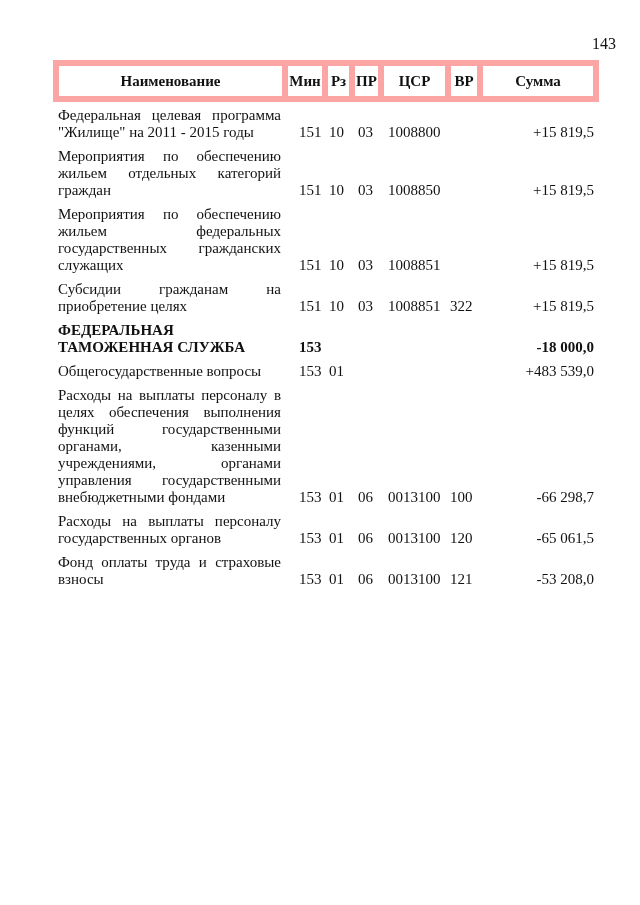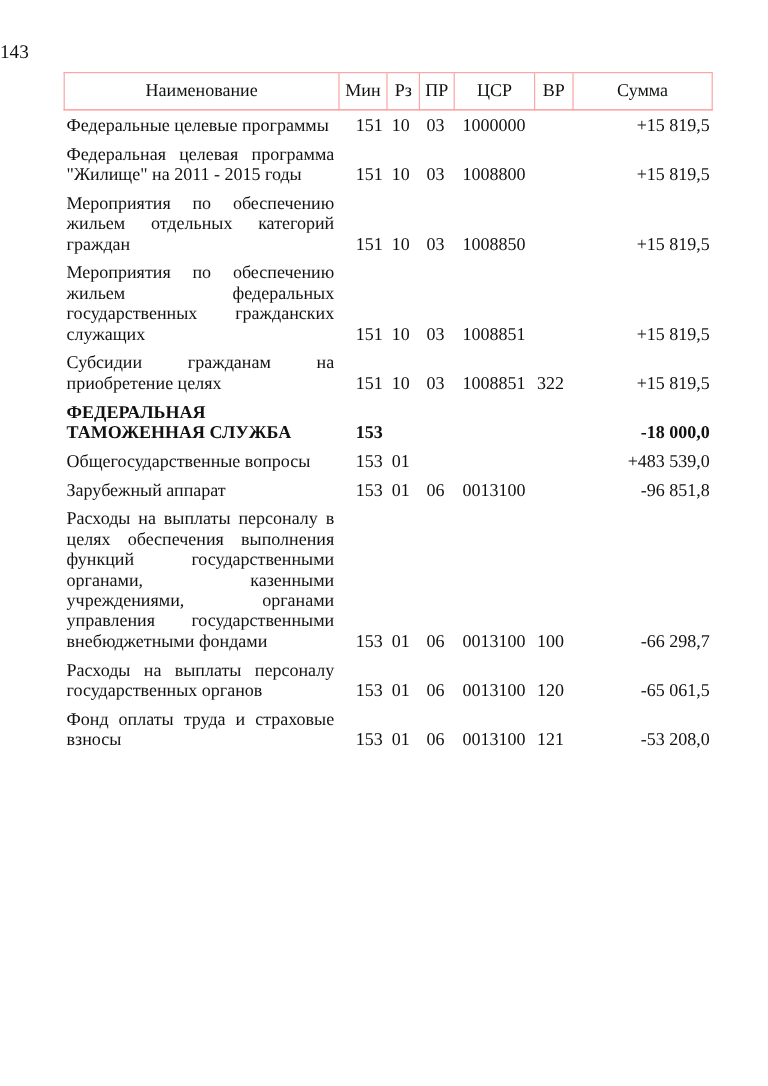--- a/index.html
+++ b/index.html
@@ -3,36 +3,36 @@
   <meta charset="utf-8">
   <style>
     html, body { margin: 0; padding: 0; background: #ffffff; }
     body {
       width: 640px; height: 905px; position: relative; overflow: hidden;
       font-family: "Liberation Serif", "DejaVu Serif", serif;
       color: #111111; font-size: 15px;
     }
     .page-number {
       position: absolute; top: 35px; left: 0; width: 616px;
-      text-align: left; font-size: 16px;
+      text-align: right; font-size: 16px;
     }
     table.budget {
       position: absolute; top: 60px; left: 53px;
       border-collapse: collapse; table-layout: fixed; width: 540px;
     }
     table.budget col.c-name { width: 229px; }
     table.budget col.c-min { width: 40px; }
     table.budget col.c-rz { width: 27px; }
     table.budget col.c-pr { width: 29px; }
     table.budget col.c-csr { width: 67px; }
     table.budget col.c-vr { width: 32px; }
     table.budget col.c-sum { width: 116px; }
     thead th {
-      border: 1px solid #fca5a5;
-      font-weight: normal; height: 30px; text-align: center;
+      border: 6px solid #fca5a5;
+      font-weight: bold; height: 30px; text-align: center;
       font-size: 15px; padding: 0;
     }
     tbody td {
       vertical-align: bottom; padding: 0; line-height: 17px; font-size: 15px;
     }
     tbody tr td { padding-top: 5px; padding-bottom: 2px; }
     td.name { text-align: justify; text-align-last: left; padding-left: 2px; padding-right: 4px; }
     td.num { text-align: left; padding-left: 12px; }
     td.min { padding-left: 14px; }
     td.rz { padding-left: 4px; }
@@ -62,29 +62,20 @@
       <th>Наименование</th>
       <th>Мин</th>
       <th>Рз</th>
       <th>ПР</th>
       <th>ЦСР</th>
       <th>ВР</th>
       <th>Сумма</th>
     </tr>
   </thead>
   <tbody id="rows">
-      <tr>
-        <td class="name">Федеральные целевые программы</td>
-        <td class="num min">151</td>
-        <td class="num rz">10</td>
-        <td class="num pr">03</td>
-        <td class="num csr">1000000</td>
-        <td class="num vr"></td>
-        <td class="sum">+15 819,5</td>
-      </tr>
       <tr>
         <td class="name">Федеральная целевая программа "Жилище" на 2011 - 2015 годы</td>
         <td class="num min">151</td>
         <td class="num rz">10</td>
         <td class="num pr">03</td>
         <td class="num csr">1008800</td>
         <td class="num vr"></td>
         <td class="sum">+15 819,5</td>
       </tr>
       <tr>
@@ -126,29 +117,20 @@
       <tr>
         <td class="name">Общегосударственные вопросы</td>
         <td class="num min">153</td>
         <td class="num rz">01</td>
         <td class="num pr"></td>
         <td class="num csr"></td>
         <td class="num vr"></td>
         <td class="sum">+483 539,0</td>
       </tr>
       <tr>
-        <td class="name">Зарубежный аппарат</td>
-        <td class="num min">153</td>
-        <td class="num rz">01</td>
-        <td class="num pr">06</td>
-        <td class="num csr">0013100</td>
-        <td class="num vr"></td>
-        <td class="sum">-96 851,8</td>
-      </tr>
-      <tr>
         <td class="name">Расходы на выплаты персоналу в целях обеспечения выполнения функций государственными органами, казенными учреждениями, органами управления государственными внебюджетными фондами</td>
         <td class="num min">153</td>
         <td class="num rz">01</td>
         <td class="num pr">06</td>
         <td class="num csr">0013100</td>
         <td class="num vr">100</td>
         <td class="sum">-66 298,7</td>
       </tr>
       <tr>
         <td class="name">Расходы на выплаты персоналу государственных органов</td>

